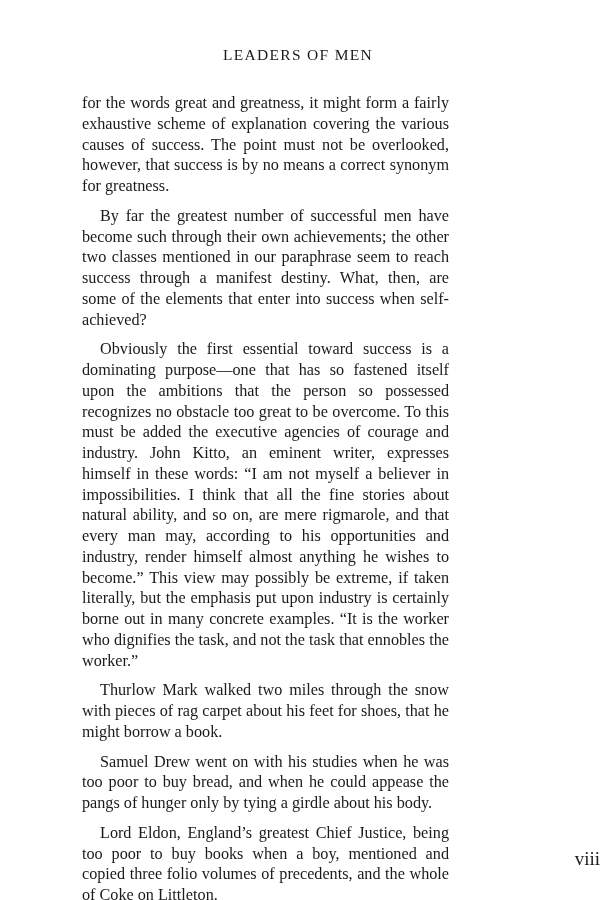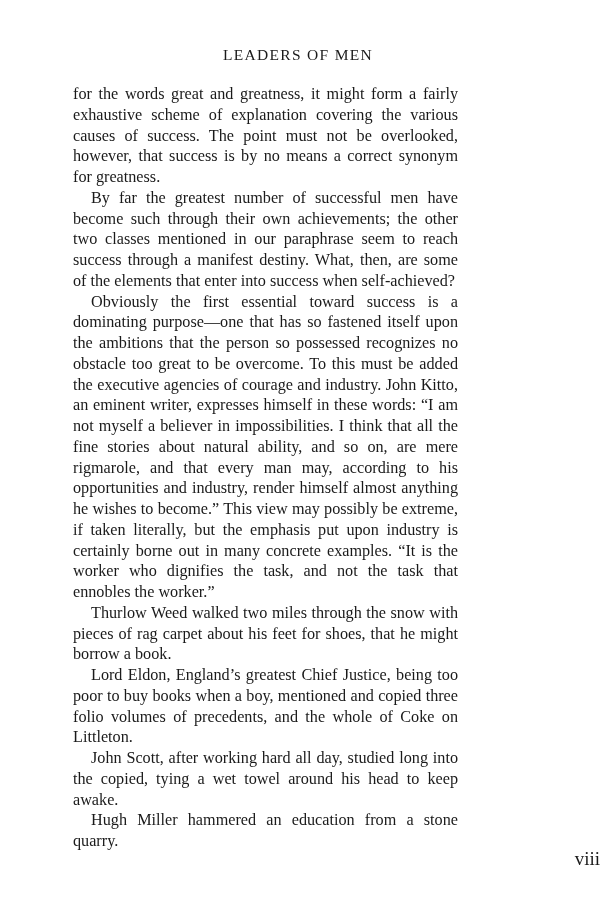--- a/index.html
+++ b/index.html
@@ -7,35 +7,36 @@
   .running-head {
     position:absolute; top:46px; left:0; width:596px; text-align:center;
     font-family:"Liberation Serif", serif; font-size:15.5px; letter-spacing:1.3px;
     color:#1a1a1a;
   }
   .body-text {
     position:absolute; top:84px; left:73px; width:385px;
     font-family:"Liberation Serif", serif; font-size:16.2px; line-height:20.75px;
     color:#1a1a1a; text-align:justify; hyphens:none;
   }
-  .body-text p { margin:0; text-indent:18px; }
+  .body-text p { margin:9px; text-indent:18px; }
   .body-text p.noindent { text-indent:0; }
   .folio {
     position:absolute; top:848px; left:0; width:600px; text-align:right;
     font-family:"Liberation Serif", serif; font-size:19px; color:#1a1a1a;
   }
 </style>
 </head>
 <body>
 
 <div class="running-head">LEADERS OF MEN</div>
 
 <div class="body-text">
   <p class="noindent">for the words great and greatness, it might form a fairly exhaustive scheme of explanation covering the various causes of success. The point must not be overlooked, however, that success is by no means a correct synonym for greatness.</p>
   <p>By far the greatest number of successful men have become such through their own achievements; the other two classes mentioned in our paraphrase seem to reach success through a manifest destiny. What, then, are some of the elements that enter into success when self-achieved?</p>
   <p>Obviously the first essential toward success is a dominating purpose—one that has so fastened itself upon the ambitions that the person so possessed recognizes no obstacle too great to be overcome. To this must be added the executive agencies of courage and industry. John Kitto, an eminent writer, expresses himself in these words: “I am not myself a believer in impossibilities. I think that all the fine stories about natural ability, and so on, are mere rigmarole, and that every man may, according to his opportunities and industry, render himself almost anything he wishes to become.” This view may possibly be extreme, if taken literally, but the emphasis put upon industry is certainly borne out in many concrete examples. “It is the worker who dignifies the task, and not the task that ennobles the worker.”</p>
-  <p>Thurlow Weed walked two miles through the snow with pieces of rag carpet about his feet for shoes, that he might borrow a book.</p>
+  <p>Thurlow Mark walked two miles through the snow with pieces of rag carpet about his feet for shoes, that he might borrow a book.</p>
+  <p>Samuel Drew went on with his studies when he was too poor to buy bread, and when he could appease the pangs of hunger only by tying a girdle about his body.</p>
   <p>Lord Eldon, England’s greatest Chief Justice, being too poor to buy books when a boy, mentioned and copied three folio volumes of precedents, and the whole of Coke on Littleton.</p>
   <p>John Scott, after working hard all day, studied long into the copied, tying a wet towel around his head to keep awake.</p>
   <p>Hugh Miller hammered an education from a stone quarry.</p>
 </div>
 
 <div class="folio">viii</div>
 
 </body></html>

